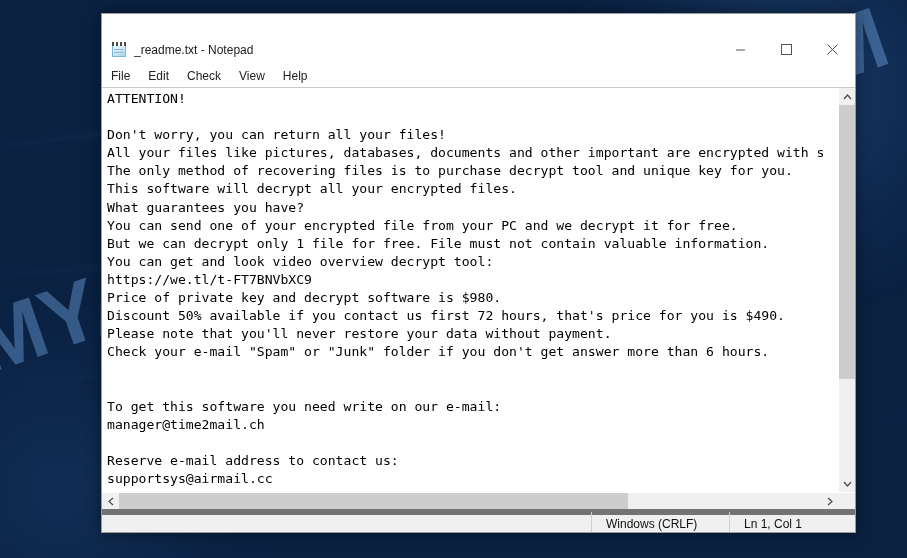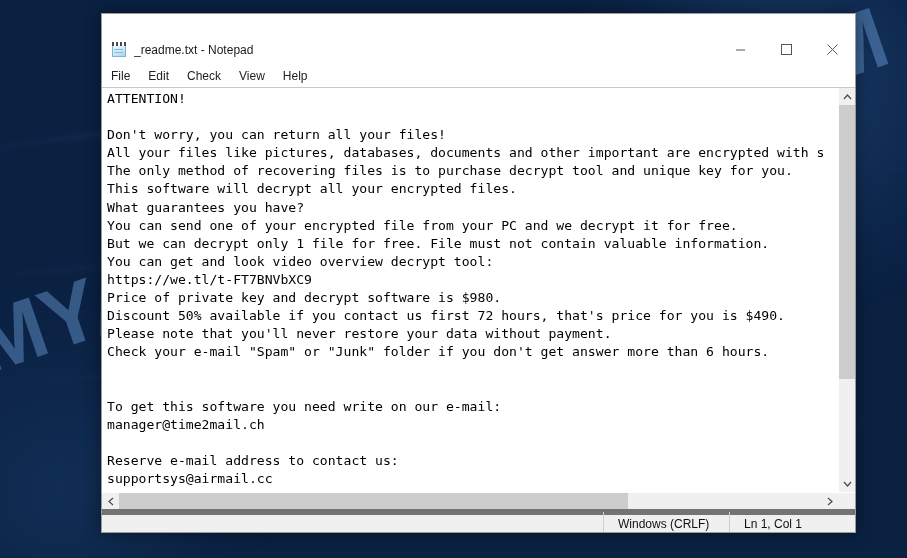--- a/index.html
+++ b/index.html
@@ -219,21 +219,21 @@
   }
   .status-spacer { flex: 1 1 auto; }
   .status-cell {
     border-left: 1px solid #cfcfcf;
     height: 23px;
     display:flex; align-items:center;
     padding-left: 14px;
     white-space: nowrap;
   }
   .status-cell.c1 { width: 126px; }
-  .status-cell.c2 { width: 126px; }
+  .status-cell.c2 { width: 126px; margin-left: 12px; }
   .status-cell.c3 { width: 126px; position: relative; }
   .grip {
     position:absolute; right:3px; bottom:3px;
     width:10px; height:10px;
     background:
       radial-gradient(circle 1px at 8px 8px, #a0a0a0 99%, transparent 100%),
       radial-gradient(circle 1px at 5px 8px, #a0a0a0 99%, transparent 100%),
       radial-gradient(circle 1px at 8px 5px, #a0a0a0 99%, transparent 100%),
       radial-gradient(circle 1px at 2px 8px, #a0a0a0 99%, transparent 100%),
       radial-gradient(circle 1px at 8px 2px, #a0a0a0 99%, transparent 100%),

